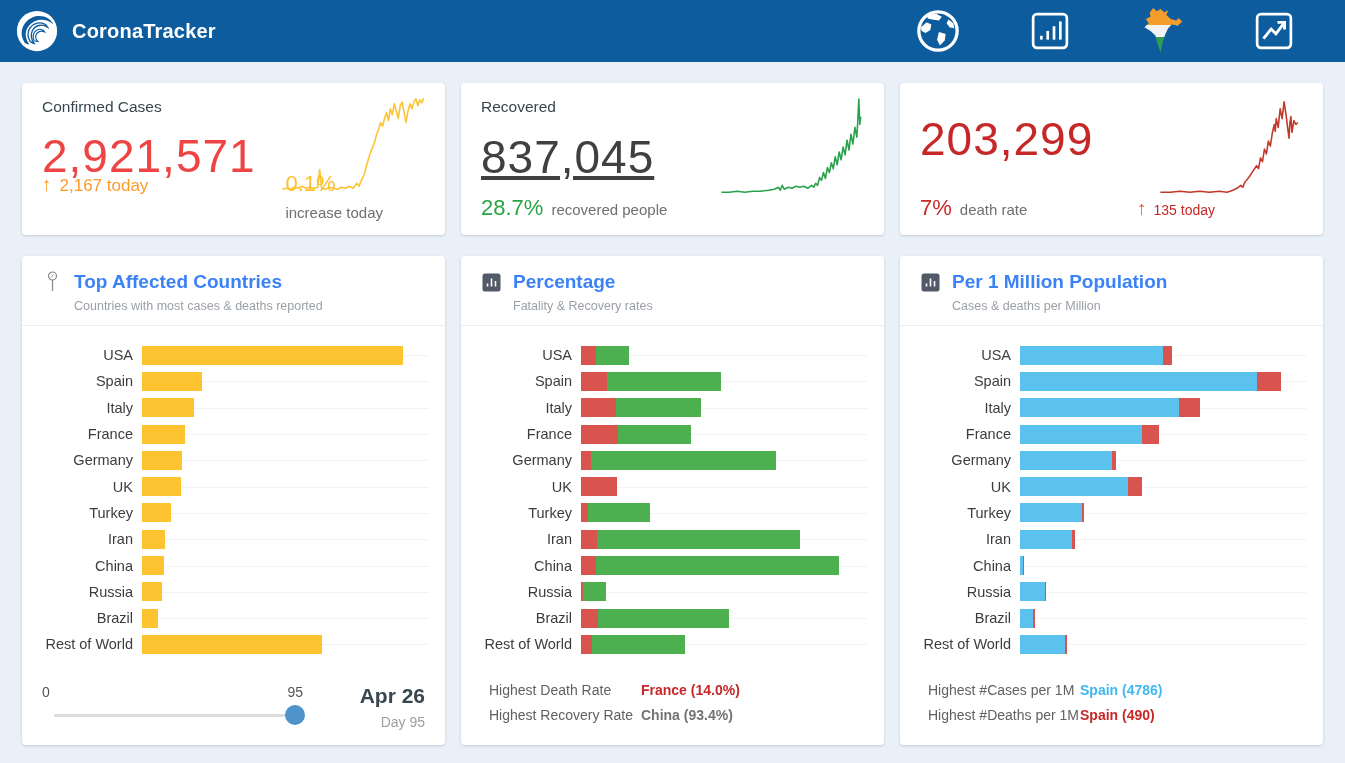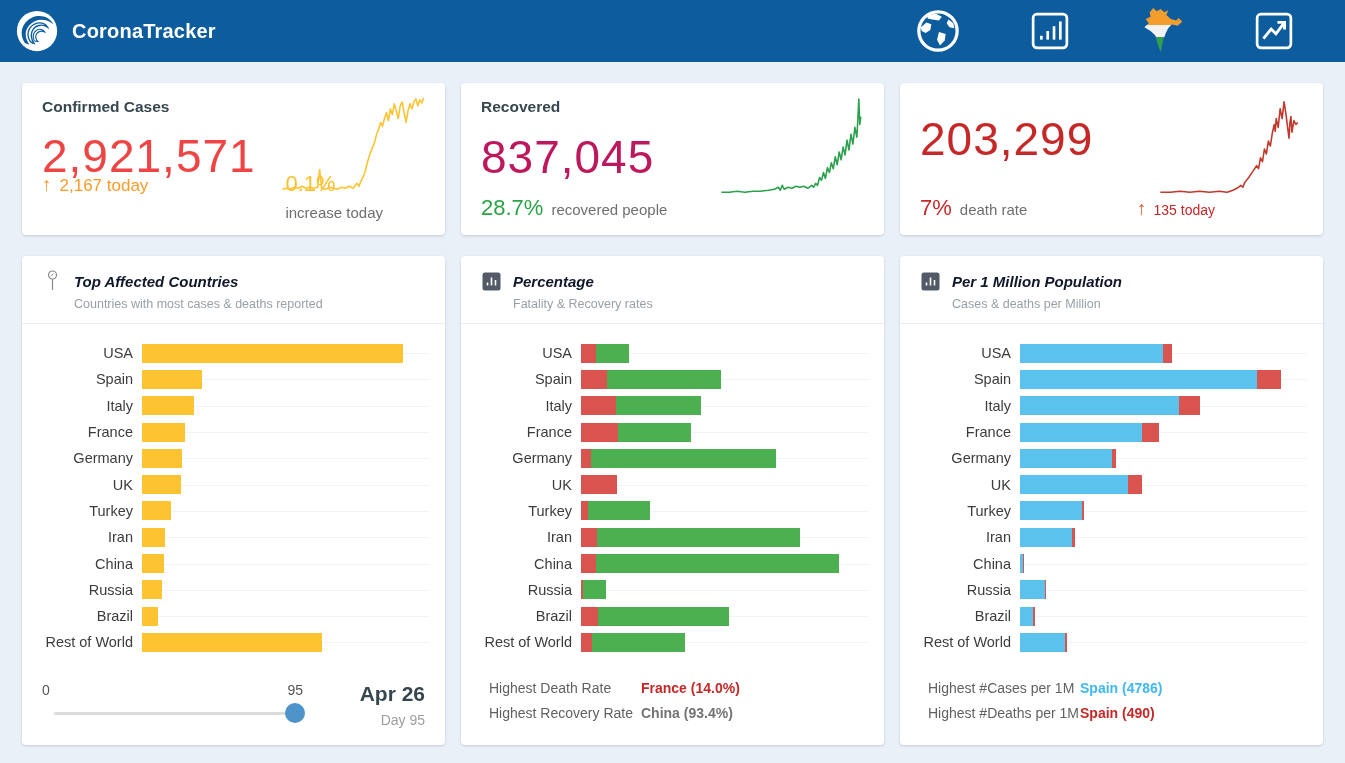--- a/index.html
+++ b/index.html
@@ -16,35 +16,35 @@
     clip-path:polygon(22% 10%, 30% 0%, 38% 7%, 47% 2%, 55% 9%, 64% 5%, 60% 15%, 70% 24%, 82% 27%, 88% 22%, 96% 30%, 86% 38%, 72% 36%, 64% 44%, 58% 56%, 52% 72%, 47% 97%, 40% 78%, 35% 60%, 24% 50%, 10% 42%, 20% 33%, 13% 24%, 24% 19%);
   }
 
   
   .main { padding:21px 22px 0 22px; }
   .grid3 { display:grid; grid-template-columns:1fr 1fr 1fr; gap:16px; }
   .card { background:#fff; border-radius:4px; box-shadow:0 1px 3px rgba(40,60,90,.12), 0 1px 2px rgba(40,60,90,.08); }
 
   
   .stat-card { height:152px; position:relative; padding:15px 20px 14px 20px; }
-  .stat-title { font-size:15.5px; color:#37474f;font-weight:bold; }
+  .stat-title { font-size:15.5px; color:#37474f; }
   .stat-value { font-size:46px; font-weight:400; margin-top:14px; letter-spacing:1px; }
   .stat-footer { position:absolute; left:20px; right:20px; bottom:14px; display:flex; align-items:baseline; }
   .stat-left { display:flex; align-items:baseline; gap:8px; font-size:17px; }
   .stat-right { display:flex; align-items:baseline; gap:7px; margin-left:auto; }
   .pct-big { font-size:22px; }
   .muted { color:#6f6f6f; font-size:15px; }
   .arrow-up { font-size:19px; font-weight:700; }
   .sparkline { position:absolute; top:12px; right:14px; }
 
   
   .chart-card { height:489px; display:flex; flex-direction:column; }
   .chart-header { padding:15px 18px 12px 20px; border-bottom:1px solid #ececec; }
   .chart-title-row { display:flex; align-items:center; gap:12px; }
-  .chart-title { font-size:15px; font-weight:700; color:#0f172a;font-style:italic; }
+  .chart-title { font-size:19px; font-weight:700; color:#3b82f6; }
   .chart-subtitle { font-size:12.5px; color:#9aa0a6; margin:6px 0 0 32px; }
   .hdr-icon { width:20px; height:20px; display:flex; align-items:center; justify-content:center; }
   .chart-body { padding:16px 16px 4px 16px; flex:0 0 auto; }
   .chart-row { display:flex; align-items:center; height:26.3px; }
   .row-label { width:104px; text-align:right; padding-right:9px; font-size:14.5px; color:#3c3c3c; flex:0 0 auto; white-space:nowrap; }
   .row-track { flex:1; margin-right:26px; position:relative; height:19px; display:flex; align-items:center; }
   .row-track::before { content:""; position:absolute; left:0; right:-26px; top:50%; height:1px; background:#f1f3f4; }
   .bar-seg { height:19px; position:relative; z-index:1; cursor:pointer; }
 
   
@@ -129,21 +129,21 @@
         </div>
         <div class="stat-right" style="margin-right:42px;flex-direction:column;">
           <span class="pct-big" style="color: rgb(253, 192, 46);">0.1%</span>
           <span class="muted">increase today</span>
         </div>
       </div>
     </div>
 
     <div class="card stat-card">
       <div class="stat-title">Recovered</div>
-      <div class="stat-value" style="color: #be185d;">837,045</div>
+      <div class="stat-value" style="color: #404040; text-decoration: underline;">837,045</div>
       <svg class="sparkline" width="150" height="108" viewBox="0 0 150 110">
         <polyline fill="none" stroke="#2aa14b" stroke-width="1.6" stroke-linejoin="round" points="0,99 8,99 16,98 24,99 32,98 40,98 48,97 54,96 58,94 60,97 62,92 64,96 68,94 72,95 76,93 80,94 84,93 88,95 92,92 94,94 96,90 98,92 100,84 102,87 104,79 106,85 108,74 110,79 112,69 114,75 116,63 118,71 120,58 122,66 124,53 126,61 128,46 130,56 132,40 134,50 136,33 138,43 139,25 140,4 141,30 142,22"></polyline>
       </svg>
       <div class="stat-footer">
         <div class="stat-left">
           <span class="pct-big" style="color: rgb(40, 164, 69);">28.7%</span>
           <span class="muted">recovered people</span>
         </div>
       </div>
     </div>

